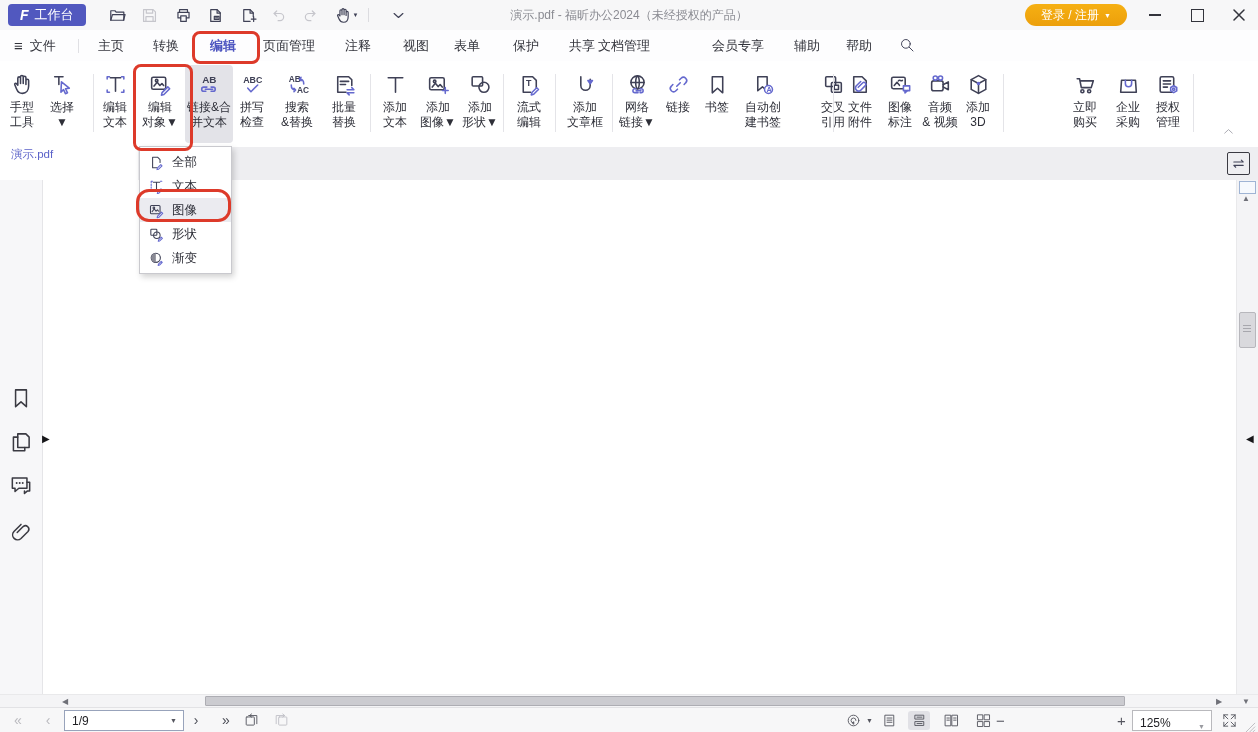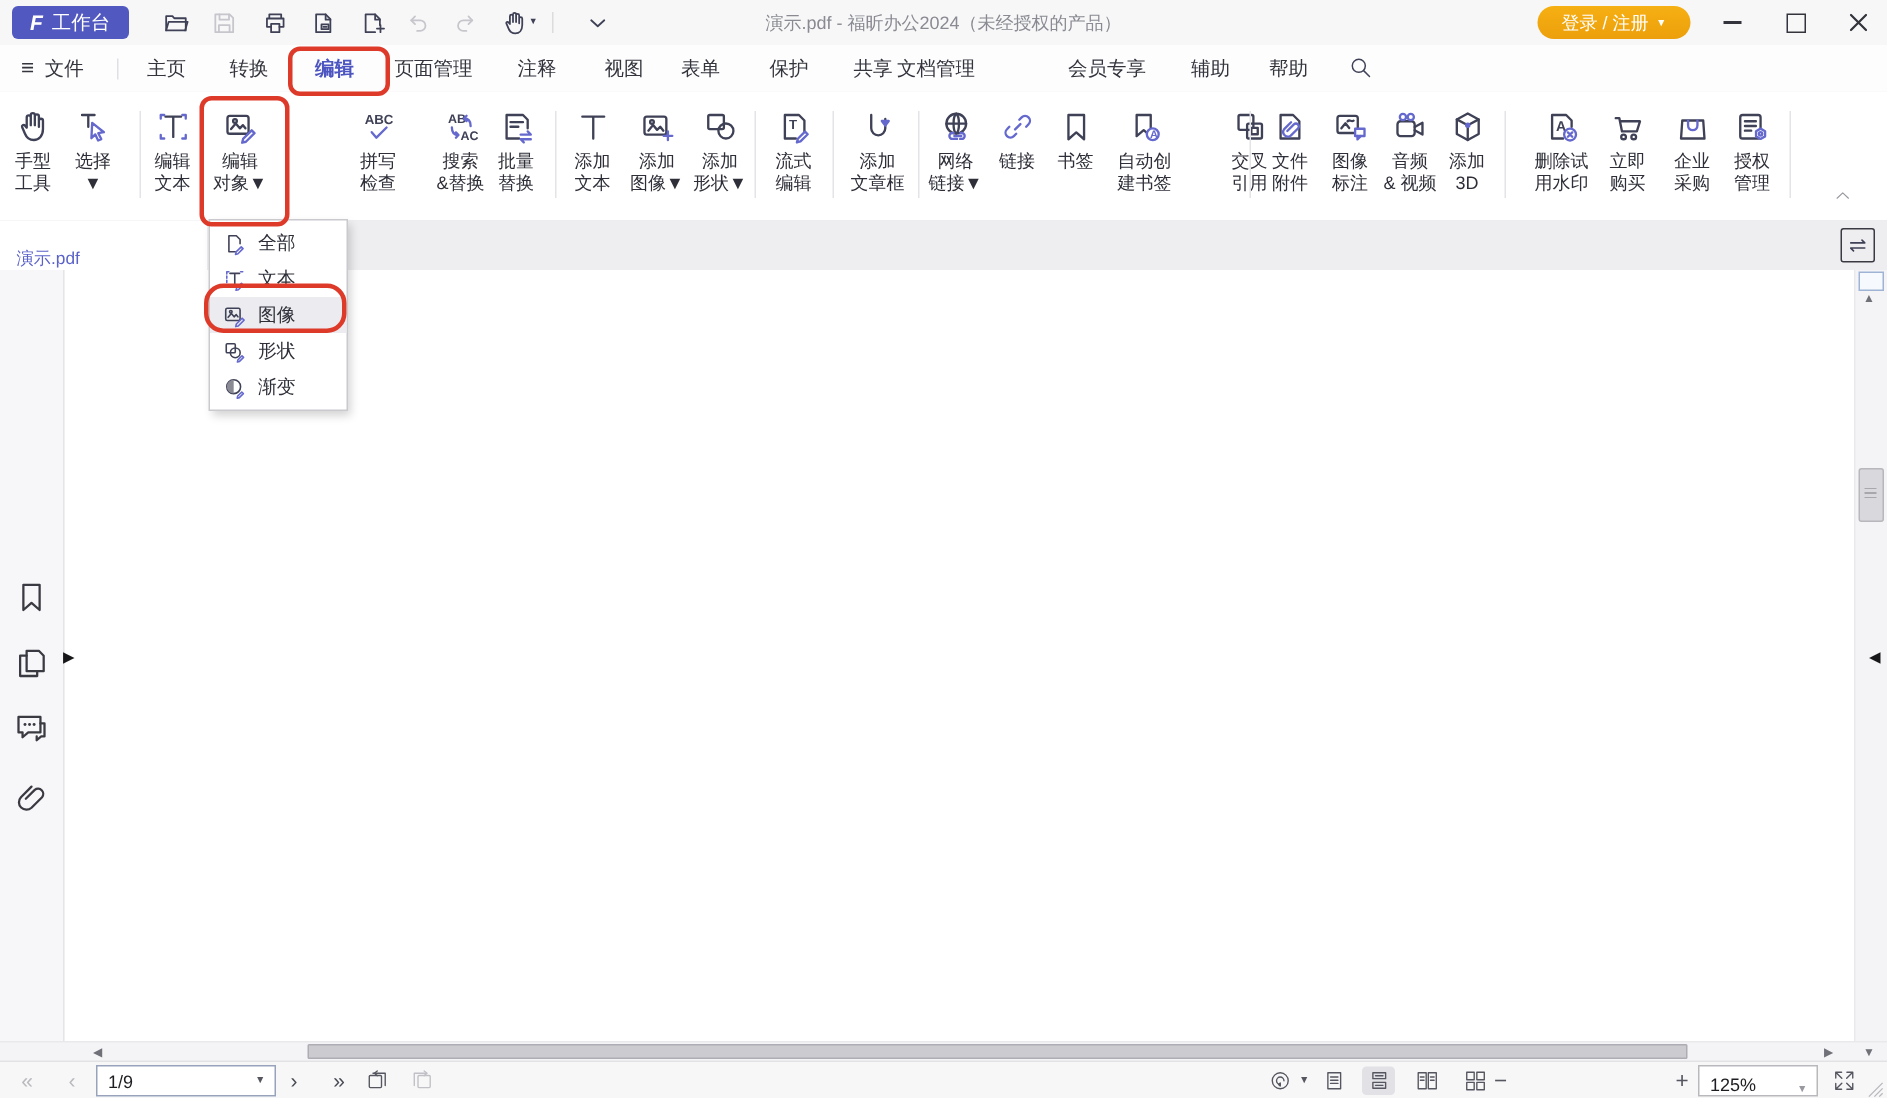--- a/index.html
+++ b/index.html
@@ -48,21 +48,21 @@
   .toolbar{position:absolute;left:0;top:61px;width:1258px;height:86px;background:#fff;border-bottom:1px solid #dadade}
   .tbtn{position:absolute;top:4px;height:78px;display:flex;flex-direction:column;align-items:center;border-radius:4px;cursor:pointer}
   .tbtn.on{background:#e3e3e8}
   .ti{width:25px;height:25px;margin:7px 0 3px;flex:0 0 auto}
   .tlabel{font-size:12px;line-height:15px;text-align:center;white-space:pre-line;color:#2e2f38}
   .tdiv{position:absolute;top:13px;height:58px;width:1px;background:#e4e4e8}
   .collapse-arrow{position:absolute;left:1222px;top:63px;width:14px;height:14px}
 
   
   .tabbar{position:absolute;left:0;top:147px;width:1258px;height:33px;background:#eeeef1}
-  .tab{position:absolute;left:0;top:0;width:138px;height:33px;background:#fff;display:flex;align-items:flex-end;
+  .tab{position:absolute;left:0;top:0;width:138px;height:33px;background:#fff;display:flex;align-items:flex-start;
        padding-left:11px;box-sizing:border-box;font-size:11.5px;color:#5b62c9;cursor:pointer}
   .switch-doc{position:absolute;left:1227px;top:5px;width:21px;height:21px;border:1.5px solid #3a3a42;border-radius:2px;
               display:flex;align-items:center;justify-content:center;cursor:pointer}
   .switch-doc svg{width:15px;height:15px}
 
   
   .main-doc{position:absolute;left:42px;top:180px;width:1194px;height:514px;background:#fff}
   .sidebar{position:absolute;left:0;top:180px;width:42px;height:514px;background:#f7f7f9;border-right:1px solid #e5e5e8}
   .sb-ic{position:absolute;left:8px;width:26px;height:26px;cursor:pointer}
   .sb-ic svg{width:26px;height:26px}
@@ -474,28 +474,35 @@
       <span class="tlabel">编辑
 文本</span>
     </div>
   <div class="tbtn" style="left:137px;width:46px">
       <svg class="ic ti">
         <use href="#i-image-edit"></use>
       </svg>
       <span class="tlabel">编辑
 对象▼</span>
     </div>
+  <div class="tbtn on" style="left:185px;width:48px">
+      <svg class="ic ti">
+        <use href="#i-ab-link"></use>
+      </svg>
+      <span class="tlabel">链接&amp;合
+并文本</span>
+    </div>
   <div class="tbtn" style="left:231px;width:42px">
       <svg class="ic ti">
         <use href="#i-spell"></use>
       </svg>
       <span class="tlabel">拼写
 检查</span>
     </div>
-  <div class="tbtn" style="left:284px;width:46px">
+  <div class="tbtn" style="left:274px;width:46px">
       <svg class="ic ti">
         <use href="#i-search-replace"></use>
       </svg>
       <span class="tlabel">搜索
 &amp;替换</span>
     </div>
   <div class="tbtn" style="left:322px;width:44px">
       <svg class="ic ti">
         <use href="#i-batch"></use>
       </svg>
@@ -597,27 +604,20 @@
 &amp; 视频</span>
     </div>
   <div class="tbtn" style="left:956px;width:44px">
       <svg class="ic ti">
         <use href="#i-cube"></use>
       </svg>
       <span class="tlabel">添加
 3D</span>
     </div>
   <div class="tdiv" style="left:1003px"></div>
-  <div class="tbtn" style="left:1016px;width:50px">
-      <svg class="ic ti">
-        <use href="#i-del-watermark"></use>
-      </svg>
-      <span class="tlabel">删除试
-用水印</span>
-    </div>
   <div class="tbtn" style="left:1063px;width:44px">
       <svg class="ic ti">
         <use href="#i-cart"></use>
       </svg>
       <span class="tlabel">立即
 购买</span>
     </div>
   <div class="tbtn" style="left:1106px;width:44px">
       <svg class="ic ti">
         <use href="#i-bag"></use>

